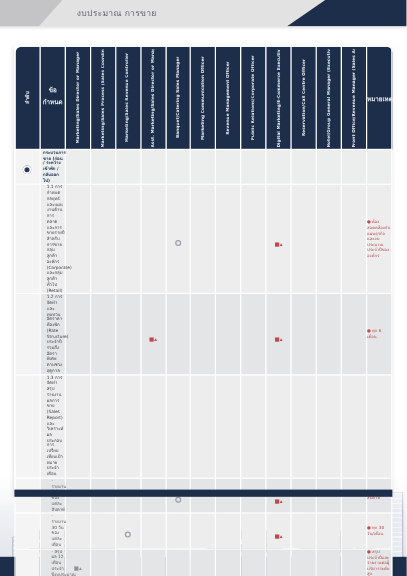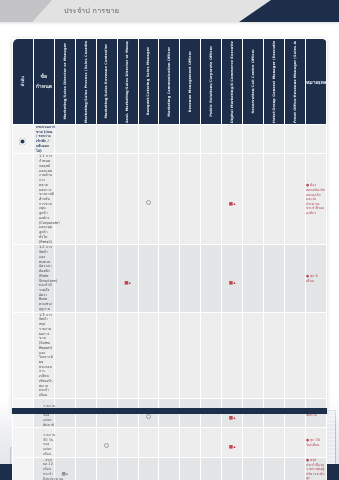--- a/index.html
+++ b/index.html
@@ -215,21 +215,21 @@
   }
 </style>
 </head>
 <body>
 
 <div id="page">
 
   <div class="topband">
     <div class="topband-leftwedge"></div>
     <div class="topband-rightwedge"></div>
-    <div class="topband-title">ประจำป การขาย</div>
+    <div class="topband-title">งบประมาณ การขาย</div>
   </div>
   <div class="topband-shadow"></div>
 
   <div class="photo">
     <div class="bld b1">
         <div class="bld-lines"></div>
       </div>
     <div class="bld b2">
         <div class="bld-lines"></div>
       </div>

